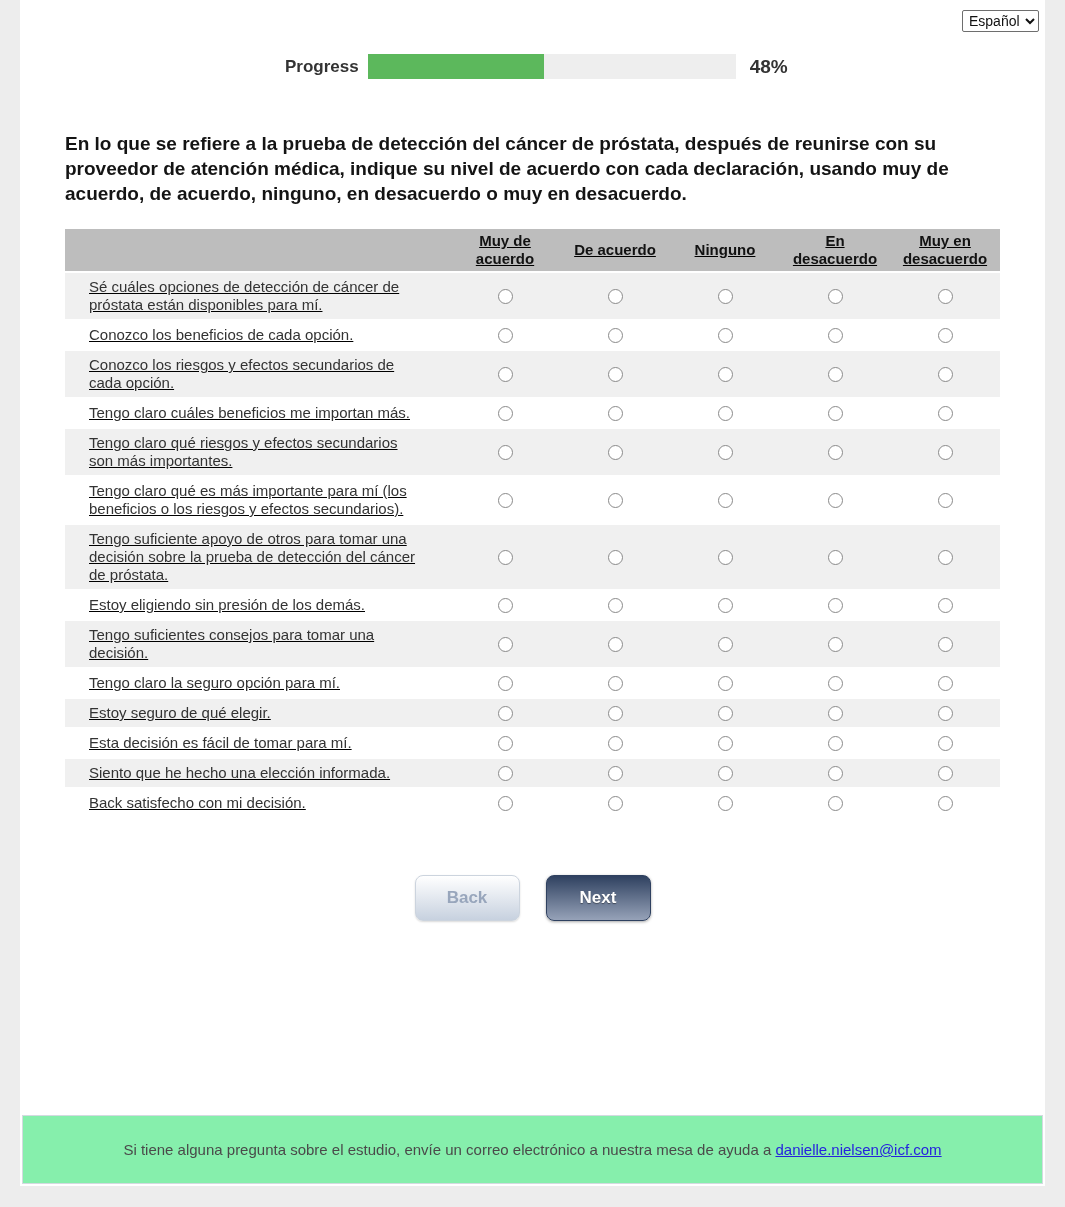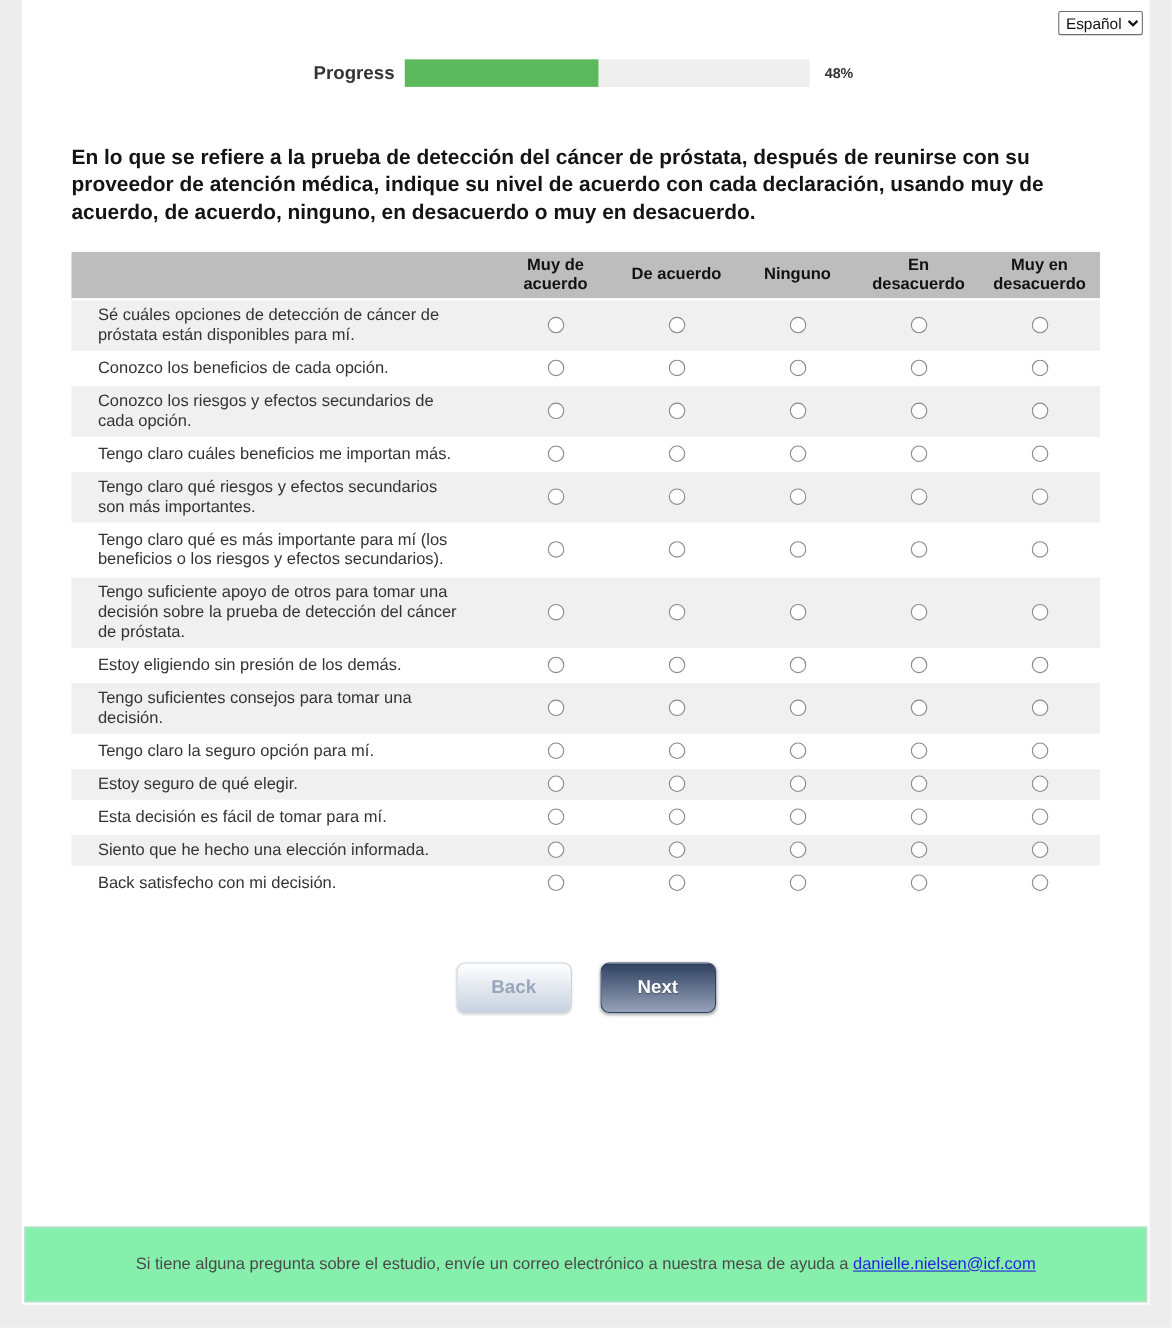--- a/index.html
+++ b/index.html
@@ -45,36 +45,37 @@
     width: 368px;
     height: 25px;
     background: #eeeeee;
   }
   .progress-fill {
     height: 100%;
     background: #5cb85c;
   }
   .progress-pct {
     font-weight: bold;
-    font-size: 13px;
+    font-size: 19px;
     color: #333333;
     margin-left: 14px;
   }
   .question-title {
     margin: 52px 45px 0 45px;
     font-size: 19px;
     font-weight: bold;
     color: #141414;
     line-height: 25px;
   }
   table.matrix {
     margin: 23px 0 0 45px;
     width: 935px;
     border-collapse: collapse;
     table-layout: fixed;
+    text-decoration: underline;
   }
   table.matrix th, table.matrix td { border-bottom: 2px solid #ffffff; }
   th.stmt-h, td.stmt { width: 385px; }
   th.opt-h, td.opt { width: 110px; }
   th.stmt-h, th.opt-h {
     background: #bdbdbd;
     font-size: 15px;
     font-weight: bold;
     color: #121212;
     text-align: center;

